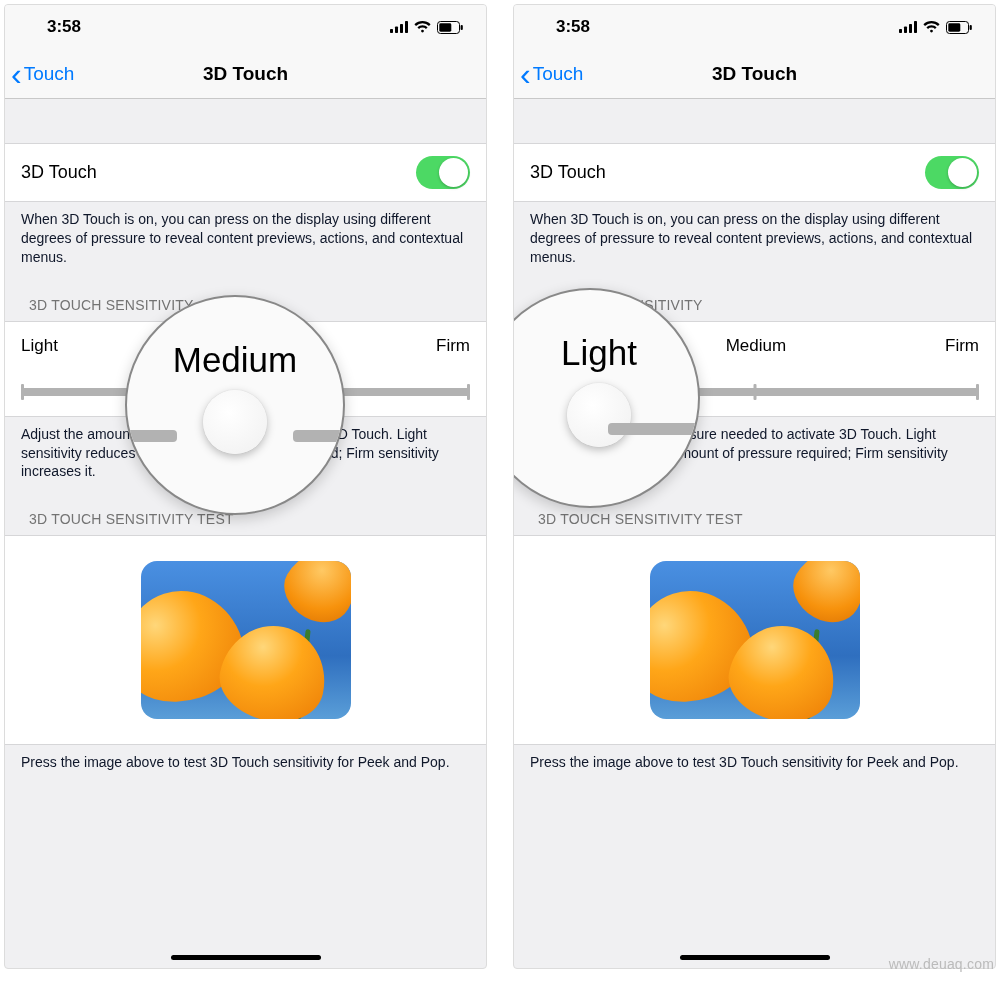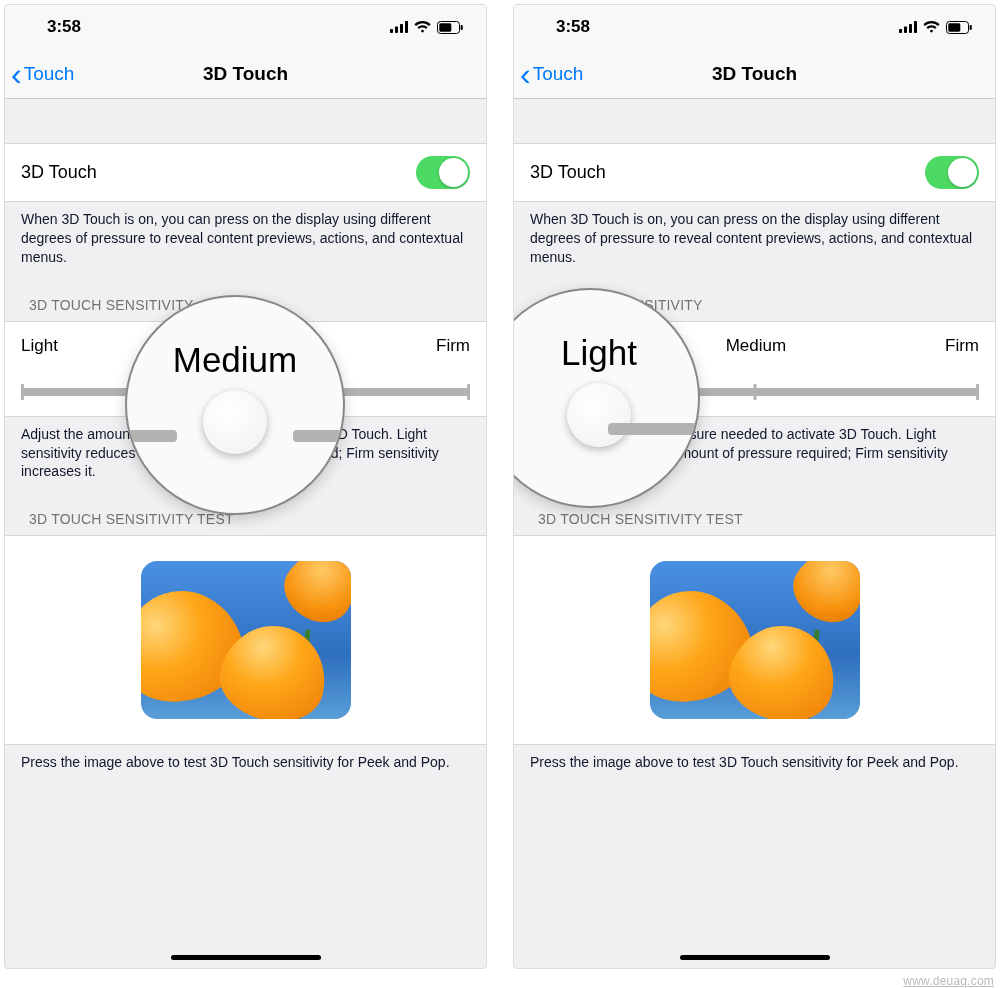--- a/index.html
+++ b/index.html
@@ -249,25 +249,24 @@
       width: 150px;
       height: 5px;
       background: #000;
       border-radius: 3px;
     }
     
     .spacer { height: 44px; }
     .watermark {
       position: absolute;
       right: 6px;
-      bottom: 0;
-      font-size: 12px;
+      bottom: 16px;
+      font-size: 14px;
       color: #bbb;
       letter-spacing: 0.2px;
-      text-decoration: underline;
     }
   </style>
 </head>
 <body>
 
 <div class="container">
 
   <div class="phone">
     <div class="status-bar">
       <span class="status-time">3:58</span>

